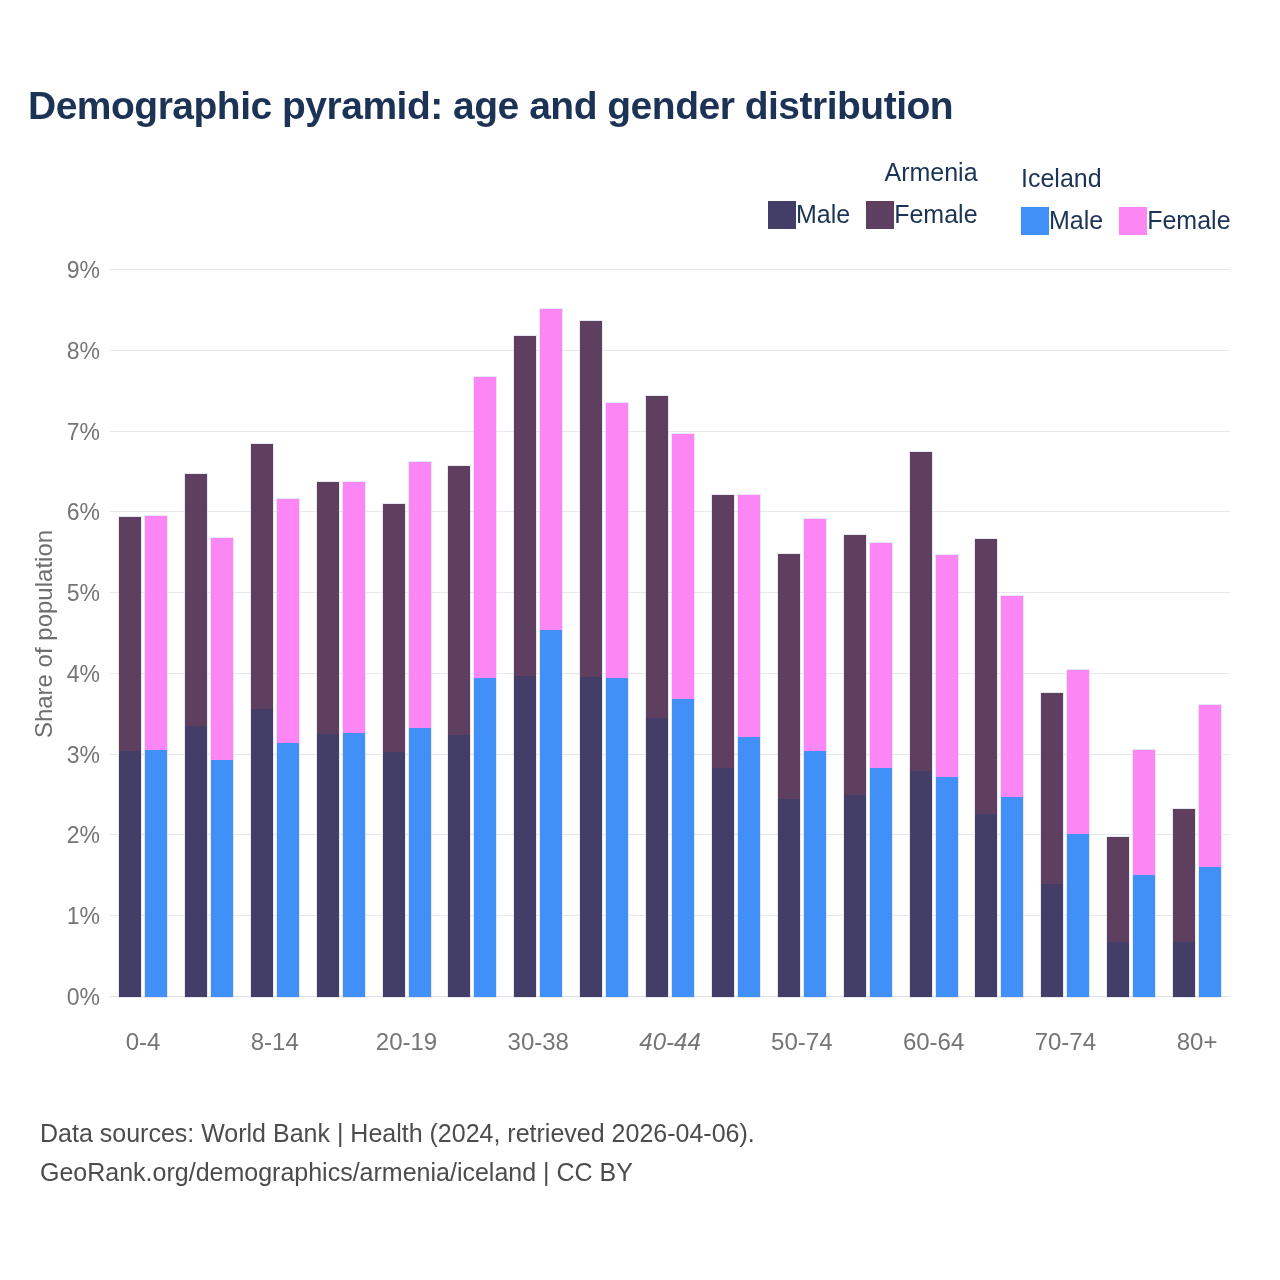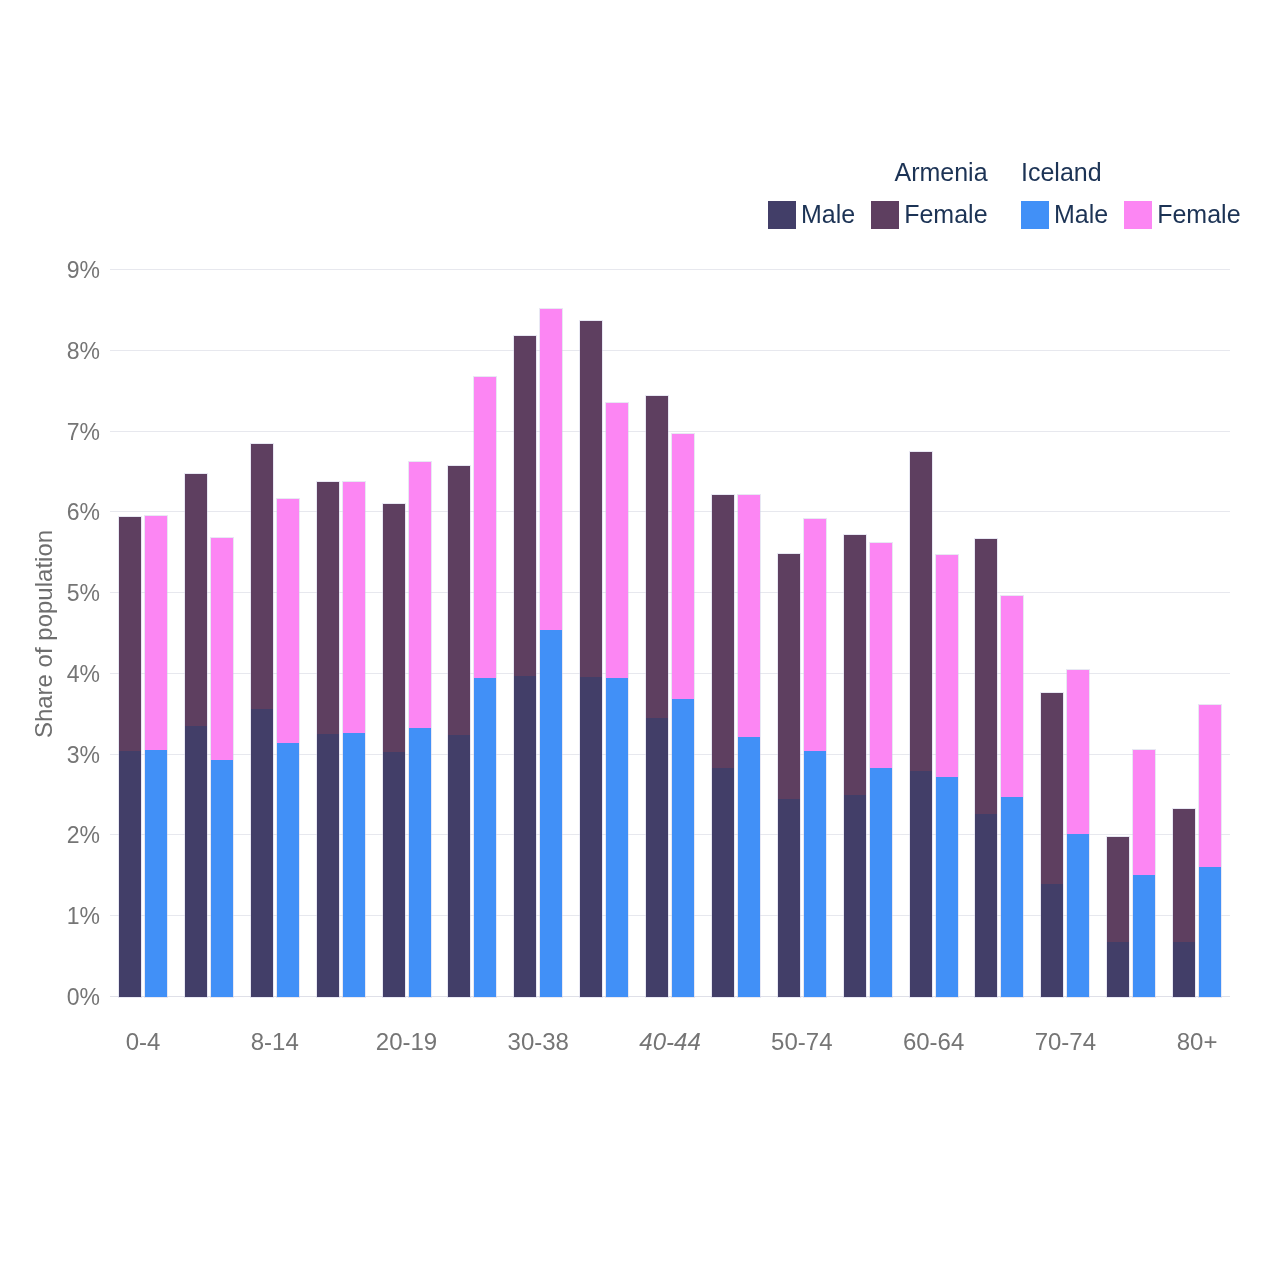--- a/index.html
+++ b/index.html
@@ -16,24 +16,24 @@
     left: 28px;
     top: 84px;
     font-size: 39px;
     font-weight: 700;
     letter-spacing: -0.5px;
     color: #1c3355;
     white-space: nowrap;
   }
   .legend-group { position: absolute; top: 158px; }
   .legend-group.g0 { left: 768px; text-align: right; }
-  .legend-group.g1 { left: 1021px; }
+  .legend-group.g1 { left: 1021px; margin-top: 6px; }
   .legend-country { font-size: 25px; color: #1c3355; }
   .legend-row { display: flex; align-items: center; margin-top: 13px; gap: 16px; }
-  .legend-item { display: flex; align-items: center; gap: 5px; }
+  .legend-item { display: flex; align-items: center; }
   .legend-swatch { width: 28px; height: 28px; display: inline-block; }
   .legend-label { font-size: 25px; color: #1c3355; }
 
   .ylabel {
     position: absolute;
     left: 44px;
     top: 634px;
     transform: translate(-50%, -50%) rotate(-90deg);
     font-size: 24px;
     color: #6e6e6e;
@@ -84,20 +84,21 @@
     font-size: 25px;
     line-height: 39px;
     color: #4c4c4c;
   }
 </style>
 </head>
 <body>
 
 <div class="canvas">
 
+  <div class="chart-title">Demographic pyramid: age and gender distribution</div>
 
   <div class="legend-group g0">
     <div class="legend-country">Armenia</div>
     <div class="legend-row">
       <div class="legend-item">
         <span class="legend-swatch" style="background: rgb(66, 62, 104);"></span>
         <span class="legend-label">Male</span>
       </div>
       <div class="legend-item">
         <span class="legend-swatch" style="background: rgb(94, 63, 96);"></span>
@@ -289,14 +290,18 @@
       <div class="x-tick" style="left: 274.765px;">8-14</div>
       <div class="x-tick" style="left: 406.529px;">20-19</div>
       <div class="x-tick" style="left: 538.294px;">30-38</div>
       <div class="x-tick" style="left: 670.059px; font-style: italic;">40-44</div>
       <div class="x-tick" style="left: 801.824px;">50-74</div>
       <div class="x-tick" style="left: 933.588px;">60-64</div>
       <div class="x-tick" style="left: 1065.35px;">70-74</div>
       <div class="x-tick" style="left: 1197.12px;">80+</div>
     </div>
 
+  <div class="footer">
+    <div>Data sources: World Bank | Health (2024, retrieved 2026-04-06).</div>
+    <div>GeoRank.org/demographics/armenia/iceland | CC BY</div>
+  </div>
 
 </div>
 
 </body></html>

